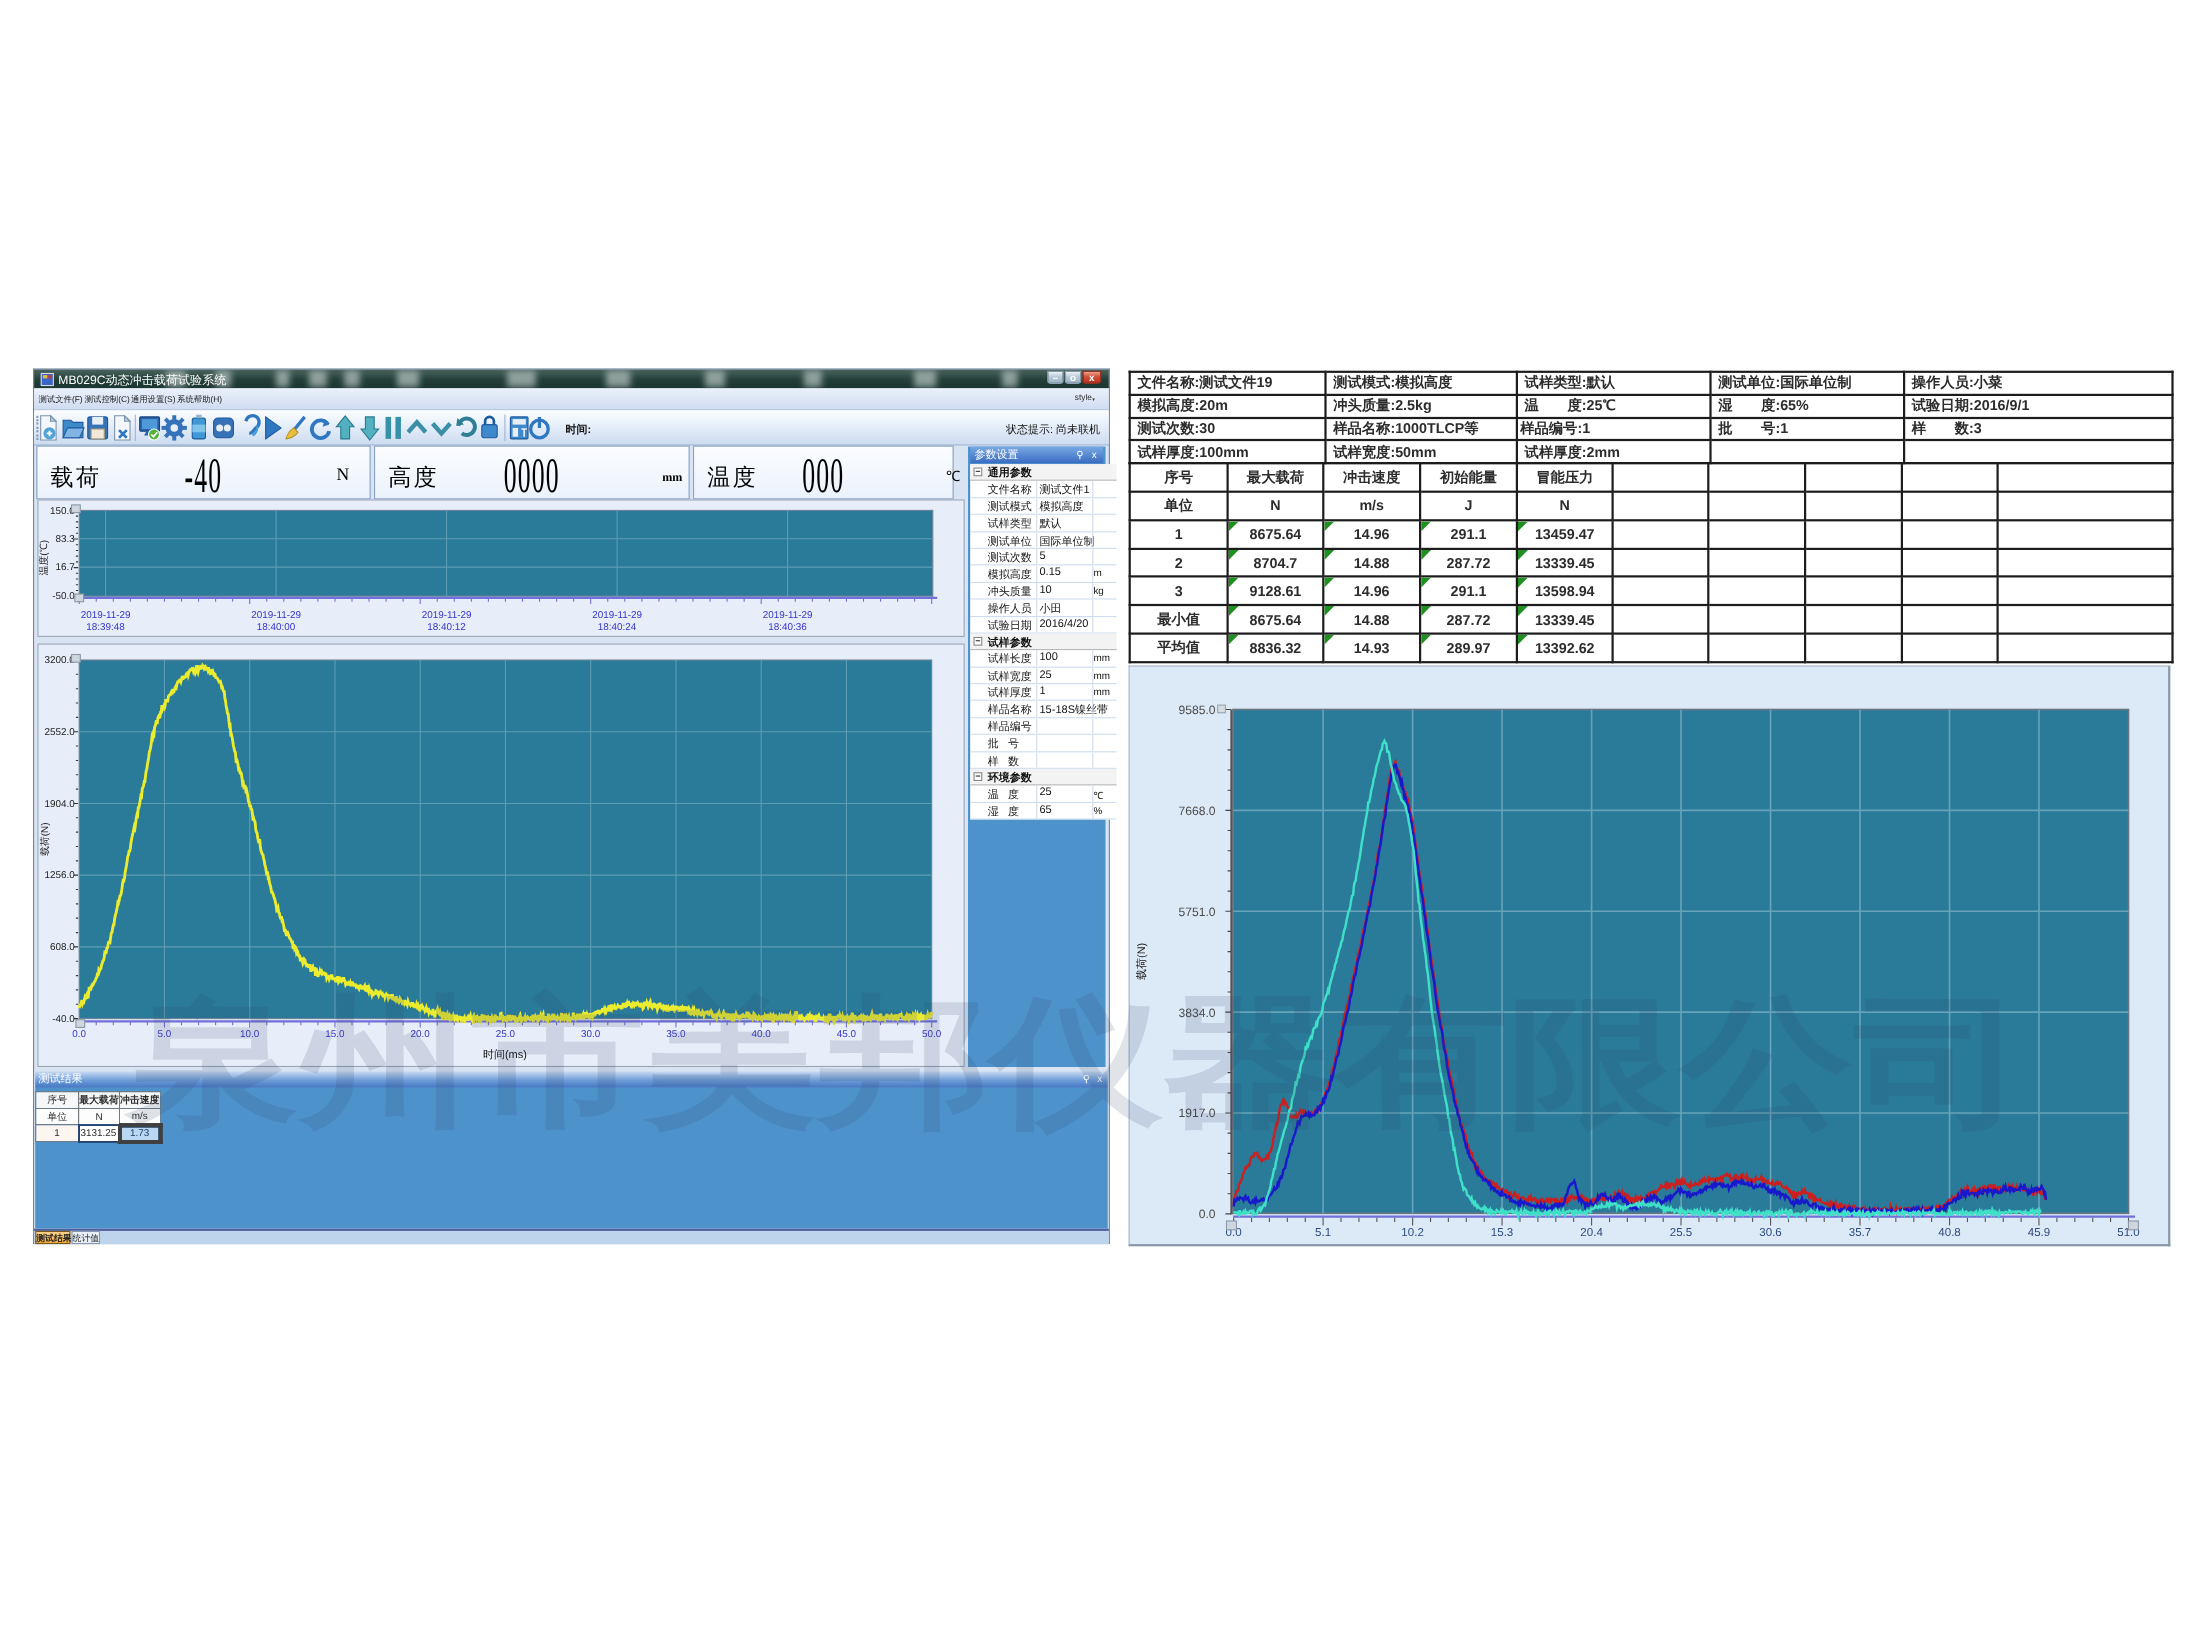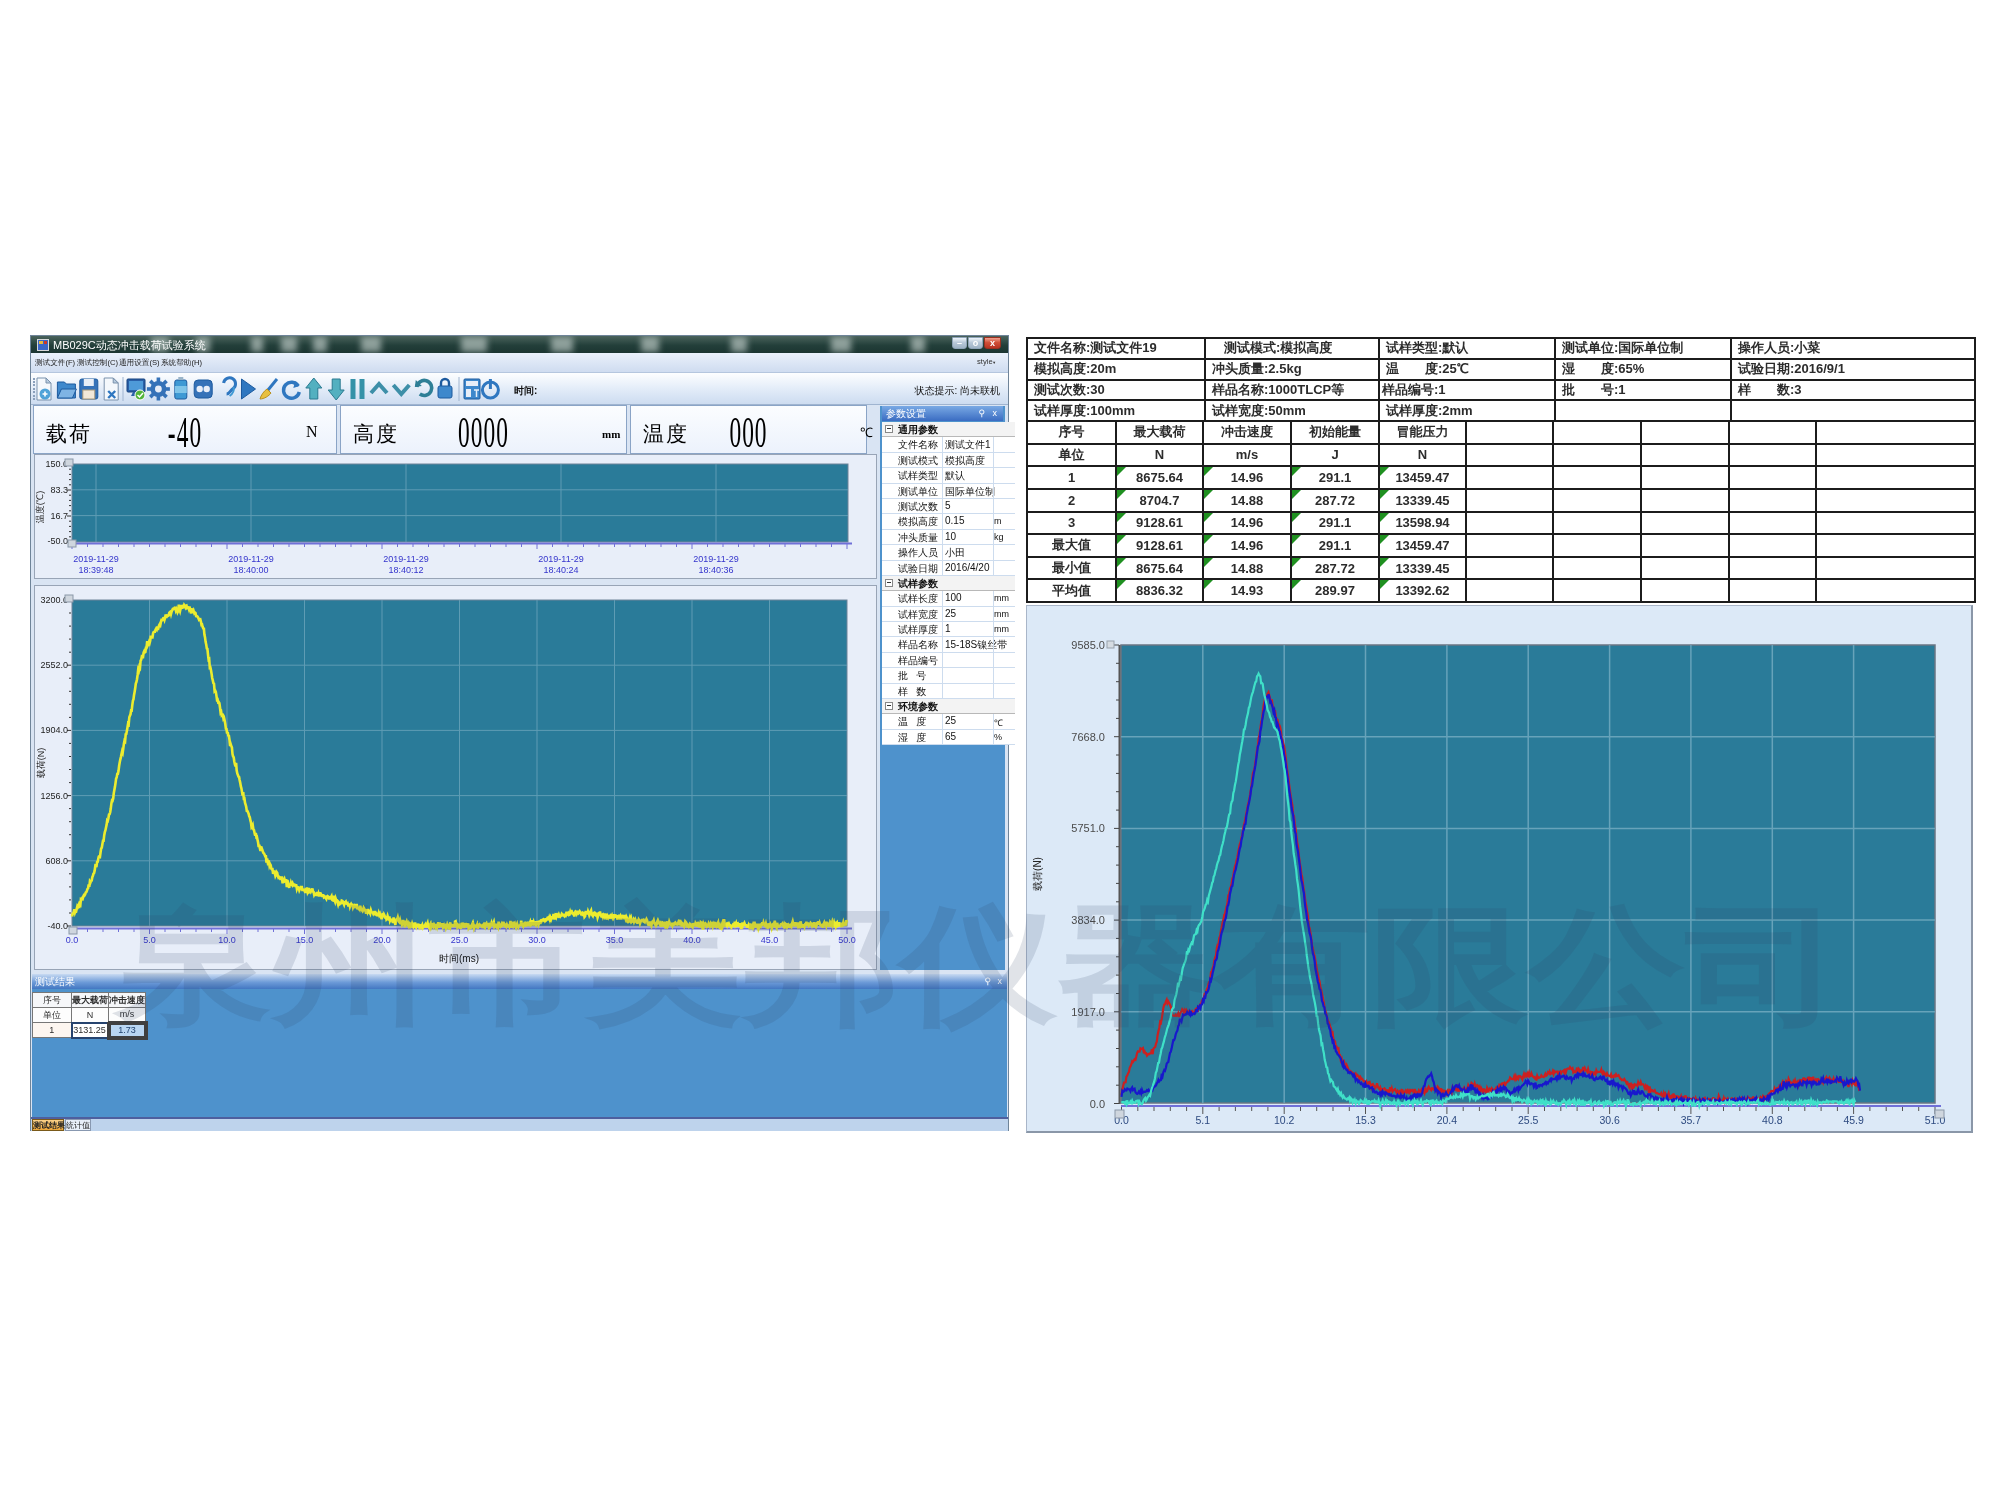--- a/index.html
+++ b/index.html
@@ -620,21 +620,21 @@
 <colgroup>
       <col style="width:178px;">
       <col style="width:174px;">
       <col style="width:176px;">
       <col style="width:176px;">
       <col style="width:244px;">
     </colgroup>
 <tbody>
       <tr style="height:20.75px;">
 <td style="padding-left:6px;">文件名称:测试文件19</td>
-<td style="padding-left:18px;">测试模式:模拟高度</td>
+<td style="padding-left:6px;">测试模式:模拟高度</td>
 <td style="padding-left:6px;">试样类型:默认</td>
 <td style="padding-left:6px;">测试单位:国际单位制</td>
 <td style="padding-left:6px;">操作人员:小菜</td>
 </tr>
 <tr style="height:20.75px;">
 <td style="padding-left:6px;">模拟高度:20m</td>
 <td style="padding-left:6px;">冲头质量:2.5kg</td>
 <td style="padding-left:6px;">温　　度:25℃</td>
 <td style="padding-left:6px;">湿　　度:65%</td>
 <td style="padding-left:6px;">试验日期:2016/9/1</td>
@@ -716,32 +716,20 @@
 <td style="text-align:center;"></td>
 <td style="text-align:center;"></td>
 <td style="text-align:center;"></td>
 </tr>
 <tr style="height:20.33px;">
 <td style="text-align:center;">3</td>
 <td style="text-align:center;"><div class="gt"></div>9128.61</td>
 <td style="text-align:center;"><div class="gt"></div>14.96</td>
 <td style="text-align:center;"><div class="gt"></div>291.1</td>
 <td style="text-align:center;"><div class="gt"></div>13598.94</td>
-<td style="text-align:center;"></td>
-<td style="text-align:center;"></td>
-<td style="text-align:center;"></td>
-<td style="text-align:center;"></td>
-<td style="text-align:center;"></td>
-</tr>
-<tr style="height:20.33px;">
-<td style="text-align:center;">最大值</td>
-<td style="text-align:center;"><div class="gt"></div>9128.61</td>
-<td style="text-align:center;"><div class="gt"></div>14.96</td>
-<td style="text-align:center;"><div class="gt"></div>291.1</td>
-<td style="text-align:center;"><div class="gt"></div>13459.47</td>
 <td style="text-align:center;"></td>
 <td style="text-align:center;"></td>
 <td style="text-align:center;"></td>
 <td style="text-align:center;"></td>
 <td style="text-align:center;"></td>
 </tr>
 <tr style="height:20.33px;">
 <td style="text-align:center;">最小值</td>
 <td style="text-align:center;"><div class="gt"></div>8675.64</td>
 <td style="text-align:center;"><div class="gt"></div>14.88</td>

